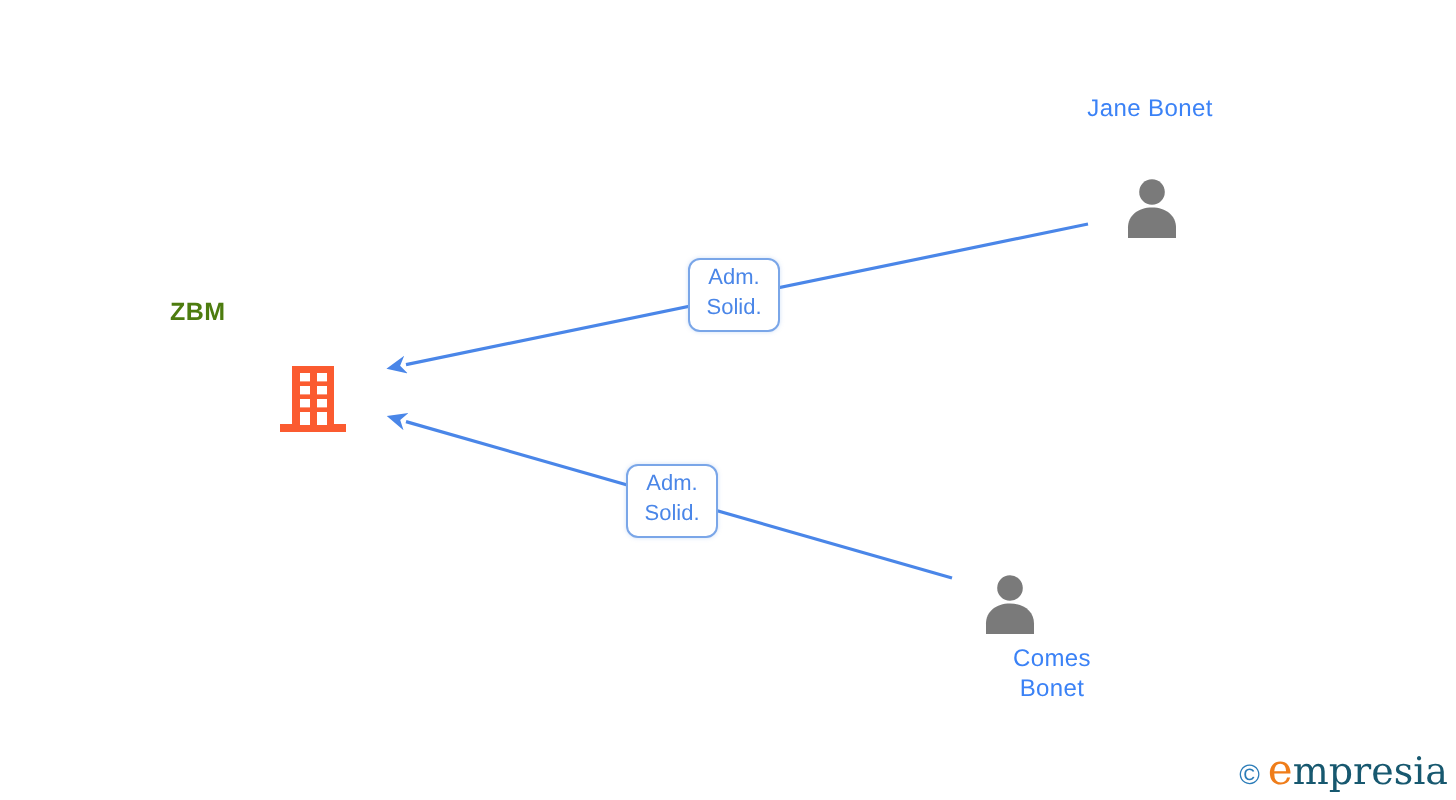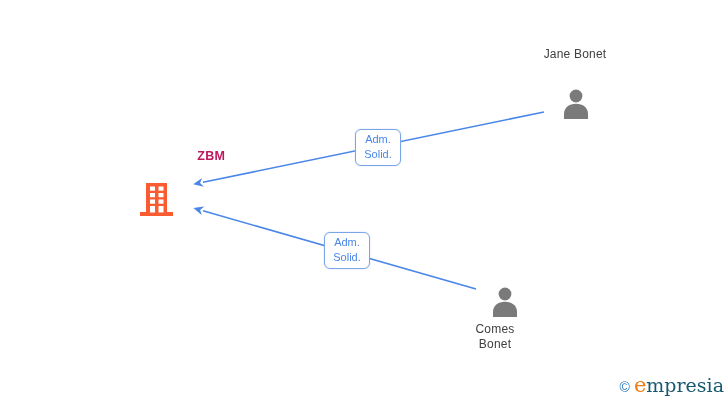--- a/index.html
+++ b/index.html
@@ -2,32 +2,32 @@
 <html><head>
 <meta charset="utf-8">
 <style>
   html,body{margin:0;padding:0;background:#ffffff;}
   .canvas{
     position:relative;width:728px;height:400px;background:#ffffff;
     font-family:"Liberation Sans",sans-serif;overflow:hidden;
   }
   .edges{position:absolute;left:0;top:0;width:728px;height:400px;}
   .person-name{
-    color:#404040;font-size:12px;line-height:15px;text-align:center;
+    color:#3b82f6;font-size:12px;line-height:15px;text-align:center;
     letter-spacing:.2px;width:140px;position:absolute;
   }
   .company-name{
-    color:#be185d;font-size:12.5px;line-height:16px;font-weight:bold;
-    text-align:right;letter-spacing:.2px;width:140px;position:absolute;
+    color:#4d7c0f;font-size:12.5px;line-height:16px;font-weight:bold;
+    text-align:left;letter-spacing:.2px;width:140px;position:absolute;
   }
   .icon-wrap{position:absolute;}
   .edge-label{
     position:absolute;background:#ffffff;border:1px solid #7aa6e8;border-radius:6px;
     color:#4a86e8;font-size:11px;line-height:15px;text-align:center;
-    width:44px;padding:2px 0 3px 0;box-shadow:0 0 2px rgba(122,166,232,.35);margin-left:11px;
+    width:44px;padding:2px 0 3px 0;box-shadow:0 0 2px rgba(122,166,232,.35);
   }
   .logo{
     position:absolute;right:4px;bottom:3px;display:flex;align-items:baseline;gap:4px;
     text-decoration:none;
   }
   .logo .copy{color:#2b7cb8;font-size:14px;font-family:"Liberation Sans",sans-serif;}
   .logo .brand{font-family:"DejaVu Serif",serif;font-size:19px;color:#17586f;}
   .logo .brand .e{color:#ef7d1a;font-size:21px;}
 </style>
 </head>
@@ -72,21 +72,21 @@
       <rect x="19.5" y="23" width="5" height="6.5" fill="#ffffff"></rect>
     </svg>
   </div>
 
   <div class="icon-wrap" style="left:490px;top:286px;">
     <svg width="30" height="32" viewBox="0 0 30 32">
       <circle cx="15" cy="8" r="6.4" fill="#7a7a7a"></circle>
       <path d="M3,31 v-5.2 c0,-6 5,-10 12,-10 s12,4 12,10 V31 z" fill="#7a7a7a"></path>
     </svg>
   </div>
-  <div class="person-name" style="left:425px;top:322px;">
+  <div class="person-name" style="left:456px;top:322px;">
     <div>Comes</div>
     <div>Bonet</div>
   </div>
 
   <div class="edge-label" style="left:344px;top:129px;">
     <div>Adm.</div>
     <div>Solid.</div>
   </div>
   <div class="edge-label" style="left:313px;top:232px;">
     <div>Adm.</div>

